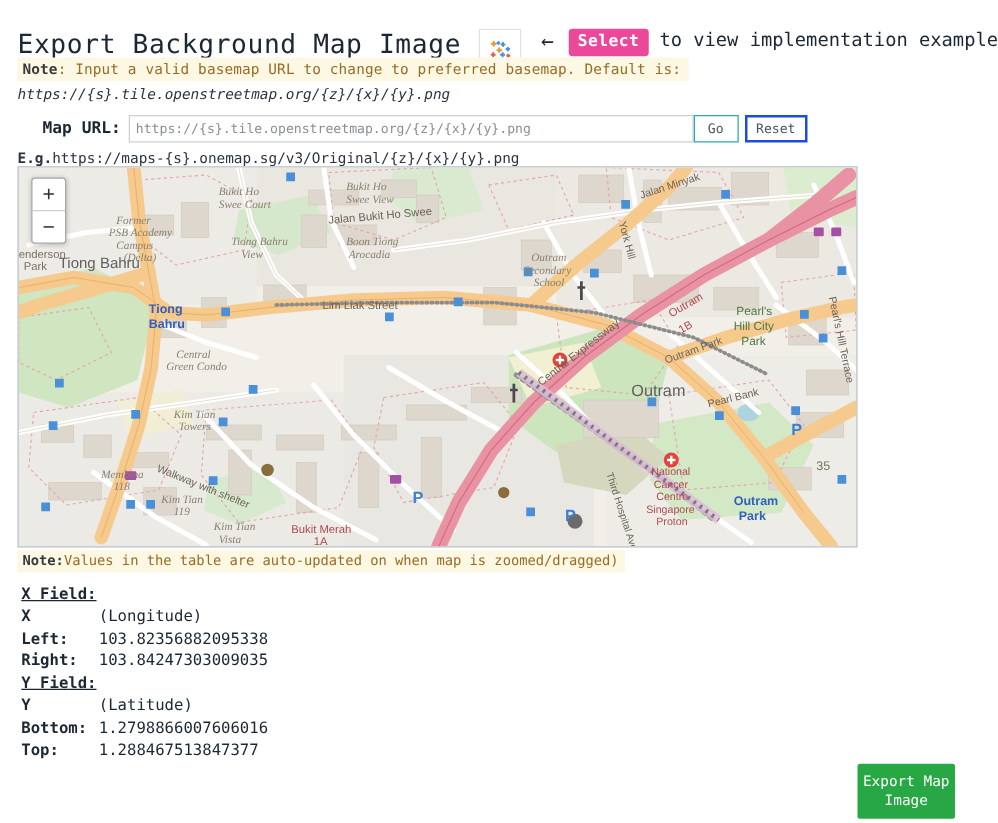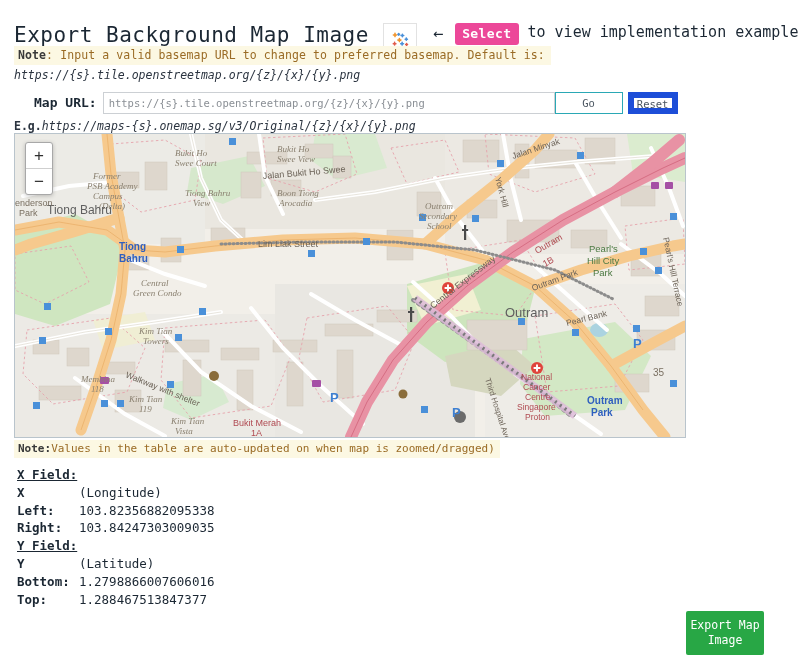--- a/index.html
+++ b/index.html
@@ -118,39 +118,39 @@
     box-sizing: border-box;
     height: 22px;
     font-family: "DejaVu Sans Mono", "Liberation Mono", monospace;
     font-size: 10.5px;
     background: #ffffff;
     color: #4a5560;
     cursor: pointer;
     padding: 0;
   }
   .btn-go {
-    width: 68px;
+    width: 36px;
     border: 1px solid #2aa8b5;
     margin-left: 0px;
   }
   .btn-reset {
     width: 50px;
-    border: 6px solid #1d4ed8;
+    border: 2px solid #1d4ed8;
     margin-left: 5px;
   }
 
   .eg-line {
     position: absolute;
     left: 14px;
     top: 119px;
     font-size: 11.5px;
     color: #2b3440;
   }
   .eg-line .eg-b { font-weight: bold; font-style: normal; }
-  .eg-line .eg-i { font-style: italic; }
+  .eg-line .eg-i { }
 
   
   .map-wrap {
     position: absolute;
     left: 14px;
     top: 133px;
     width: 670px;
     height: 303px;
     overflow: hidden;
     border: 1px solid #b9c4cc;

